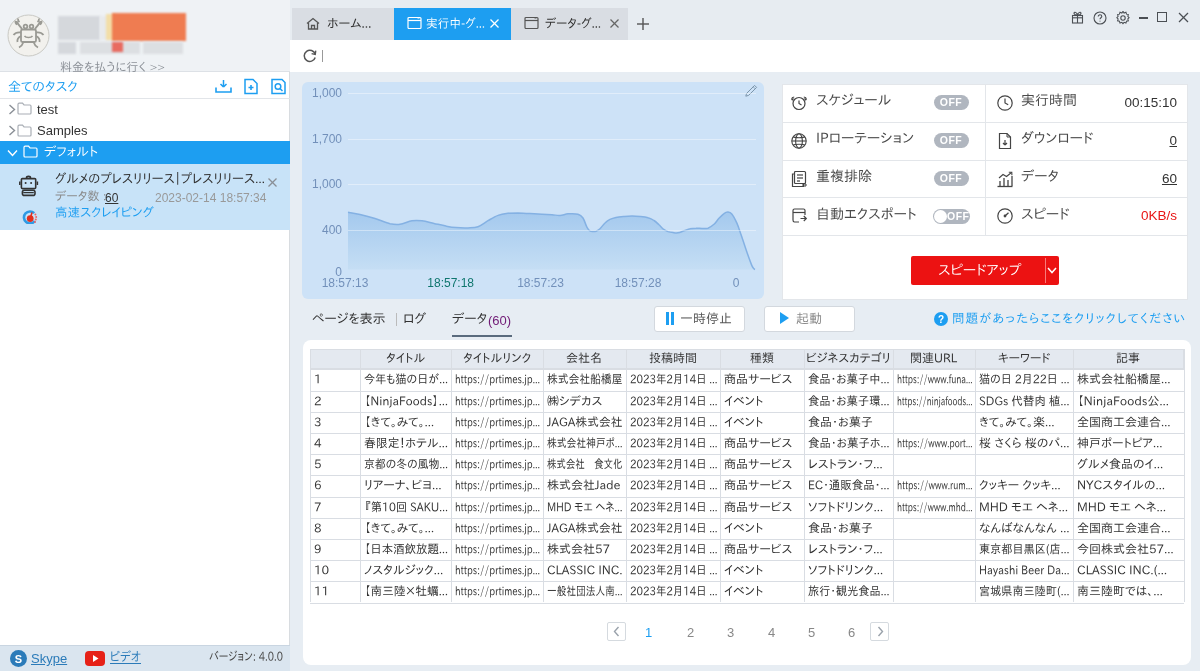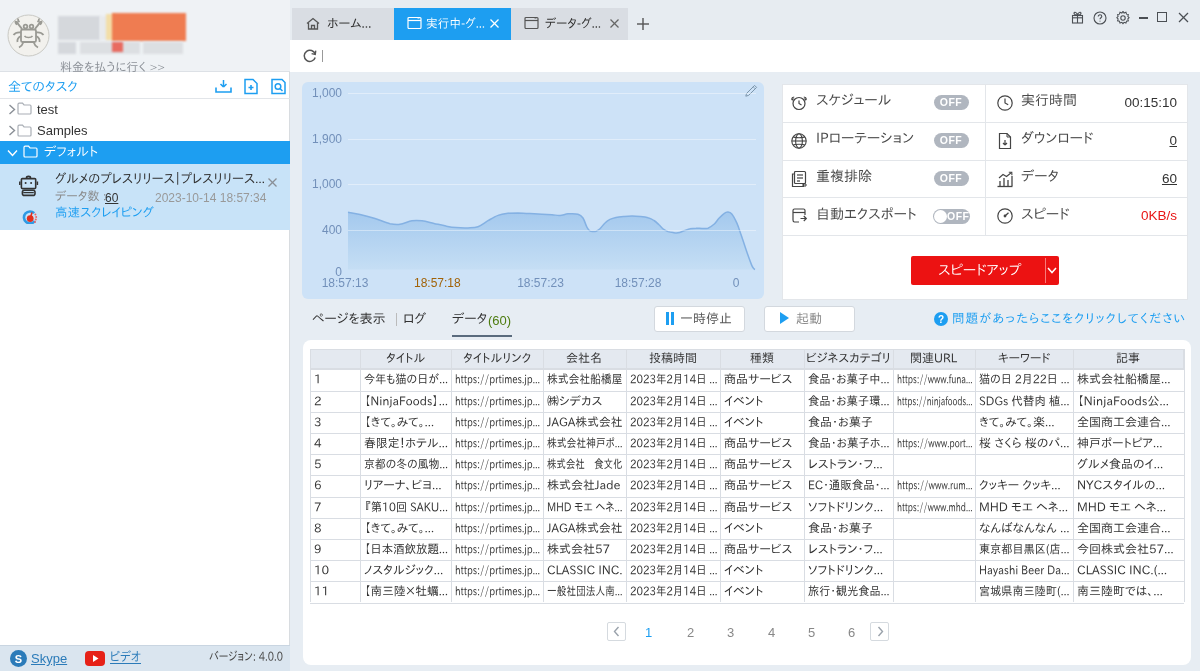--- a/index.html
+++ b/index.html
@@ -106,29 +106,29 @@
     <path d="M13.8 2.6 L13.3 6.4 L9.6 5.6" stroke-width="1.3" fill="none"></path>
   </svg>
 <div class="a" style="left:322px;top:50px;width:1px;height:12px;background:#999"></div>
 <div class="a" style="left:302px;top:82px;width:462px;height:217px;background:#cde2f7;border-radius:6px"></div>
 <svg class="a" style="left:744px;top:84px" width="14" height="14" viewBox="0 0 14 14" fill="none" stroke="#7b95ab" stroke-width="1">
     <path d="M10.6 1.4 L12.6 3.4 L4.6 11.4 L1.8 12.2 L2.6 9.4 Z"></path>
     <path d="M9.2 2.8 L11.2 4.8" stroke-width="0.8"></path>
   </svg>
 <div class="a" style="left:306px;top:86px;width:36px;text-align:right;font-size:12px;color:#7290ba">1,000</div>
 <div class="a" style="left:348px;top:93px;width:408px;height:1px;background:rgba(255,255,255,0.4);z-index:3"></div>
-<div class="a" style="left:306px;top:131.5px;width:36px;text-align:right;font-size:12px;color:#7290ba">1,900</div>
+<div class="a" style="left:306px;top:131.5px;width:36px;text-align:right;font-size:12px;color:#7290ba">1,700</div>
 <div class="a" style="left:348px;top:138.5px;width:408px;height:1px;background:rgba(255,255,255,0.4);z-index:3"></div>
 <div class="a" style="left:306px;top:177px;width:36px;text-align:right;font-size:12px;color:#7290ba">1,000</div>
 <div class="a" style="left:348px;top:184px;width:408px;height:1px;background:rgba(255,255,255,0.4);z-index:3"></div>
 <div class="a" style="left:306px;top:222.5px;width:36px;text-align:right;font-size:12px;color:#7290ba">400</div>
 <div class="a" style="left:348px;top:229.5px;width:408px;height:1px;background:rgba(255,255,255,0.4);z-index:3"></div>
 <div class="a" style="left:306px;top:265px;width:36px;text-align:right;font-size:12px;color:#7290ba">0</div>
 <div class="a" style="left:315px;top:276px;width:60px;text-align:center;font-size:12px;color:#7290ba">18:57:13</div>
-<div class="a" style="left:414px;top:276px;width:60px;text-align:left;font-size:12px;color:#a16207">18:57:18</div>
+<div class="a" style="left:414px;top:276px;width:60px;text-align:right;font-size:12px;color:#0f766e">18:57:18</div>
 <div class="a" style="left:510.5px;top:276px;width:60px;text-align:center;font-size:12px;color:#7290ba">18:57:23</div>
 <div class="a" style="left:608px;top:276px;width:60px;text-align:center;font-size:12px;color:#7290ba">18:57:28</div>
 <div class="a" style="left:706px;top:276px;width:60px;text-align:center;font-size:12px;color:#7290ba">0</div>
 <svg class="a" style="left:302px;top:82px" width="462" height="217" viewBox="0 0 462 217">
 <defs>
       <linearGradient id="ag" x1="0" y1="0" x2="0" y2="1">
 <stop offset="0" stop-color="#a4c9ee"></stop>
         <stop offset="1" stop-color="#c5def4"></stop>
       </linearGradient>
     </defs>
@@ -350,21 +350,21 @@
   </div>
 <div class="a" style="left:452px;top:312px;">
     <svg width="36" height="16">
       <g fill="#333" transform="translate(0,11.2) scale(0.006348,-0.006348)">
         <use href="#g9" x="0"></use>
         <use href="#g1" x="1946"></use>
         <use href="#g10" x="3871"></use>
       </g>
     </svg>
   </div>
-<div class="a" style="left:488px;top:313px;font-size:13px;color:#4d7c0f">(60)</div>
+<div class="a" style="left:488px;top:313px;font-size:13px;color:#701a75">(60)</div>
 <div class="a" style="left:452px;top:335px;width:60px;height:2px;background:#5a6b7d"></div>
 <div class="a" style="left:654px;top:306px;width:91px;height:26px;background:#fff;border:1px solid #d3d8de;border-radius:3px"></div>
 <div class="a" style="left:666px;top:312px;width:3px;height:13px;background:#1d9ef1"></div>
 <div class="a" style="left:671px;top:312px;width:3px;height:13px;background:#1d9ef1"></div>
 <div class="a" style="left:680px;top:312px;">
     <svg width="52" height="16">
       <g fill="#555" transform="translate(0,11.2) scale(0.006348,-0.006348)">
         <use href="#g46" x="0"></use>
         <use href="#g33" x="2048"></use>
         <use href="#g47" x="4096"></use>
@@ -2390,21 +2390,21 @@
       <g fill="#888" transform="translate(0,10.3) scale(0.005859,-0.005859)">
         <use href="#g9" x="0"></use>
         <use href="#g1" x="1946"></use>
         <use href="#g10" x="3871"></use>
         <use href="#g238" x="5550"></use>
         <use href="#g97" x="8151"></use>
       </g>
     </svg>
   </div>
 <div class="a" style="left:105px;top:191px;font-size:12px;color:#333;text-decoration:underline">60</div>
-<div class="a" style="left:155px;top:191px;font-size:12px;color:#999">2023-10-14 18:57:34</div>
+<div class="a" style="left:155px;top:191px;font-size:12px;color:#999">2023-02-14 18:57:34</div>
 <svg class="a" style="left:22px;top:210px" width="16" height="14" viewBox="0 0 16 14">
     <path d="M12.2 3.2 A6 6 0 1 0 12.8 11" fill="none" stroke="#2e9ae4" stroke-width="2.6"></path>
     <circle cx="8.2" cy="8.6" r="3.4" fill="#e42f1e"></circle>
     <path d="M8.2 8.6 L10 2.6" stroke="#e42f1e" stroke-width="1.6"></path>
     <circle cx="13.4" cy="4.4" r="1" fill="#e66"></circle>
     <circle cx="14.2" cy="7" r="1" fill="#e66"></circle>
     <circle cx="13.8" cy="9.6" r="1" fill="#e66"></circle>
     <circle cx="13" cy="12" r="1" fill="#e66"></circle>
   </svg>
 <div class="a" style="left:55px;top:206px;">

